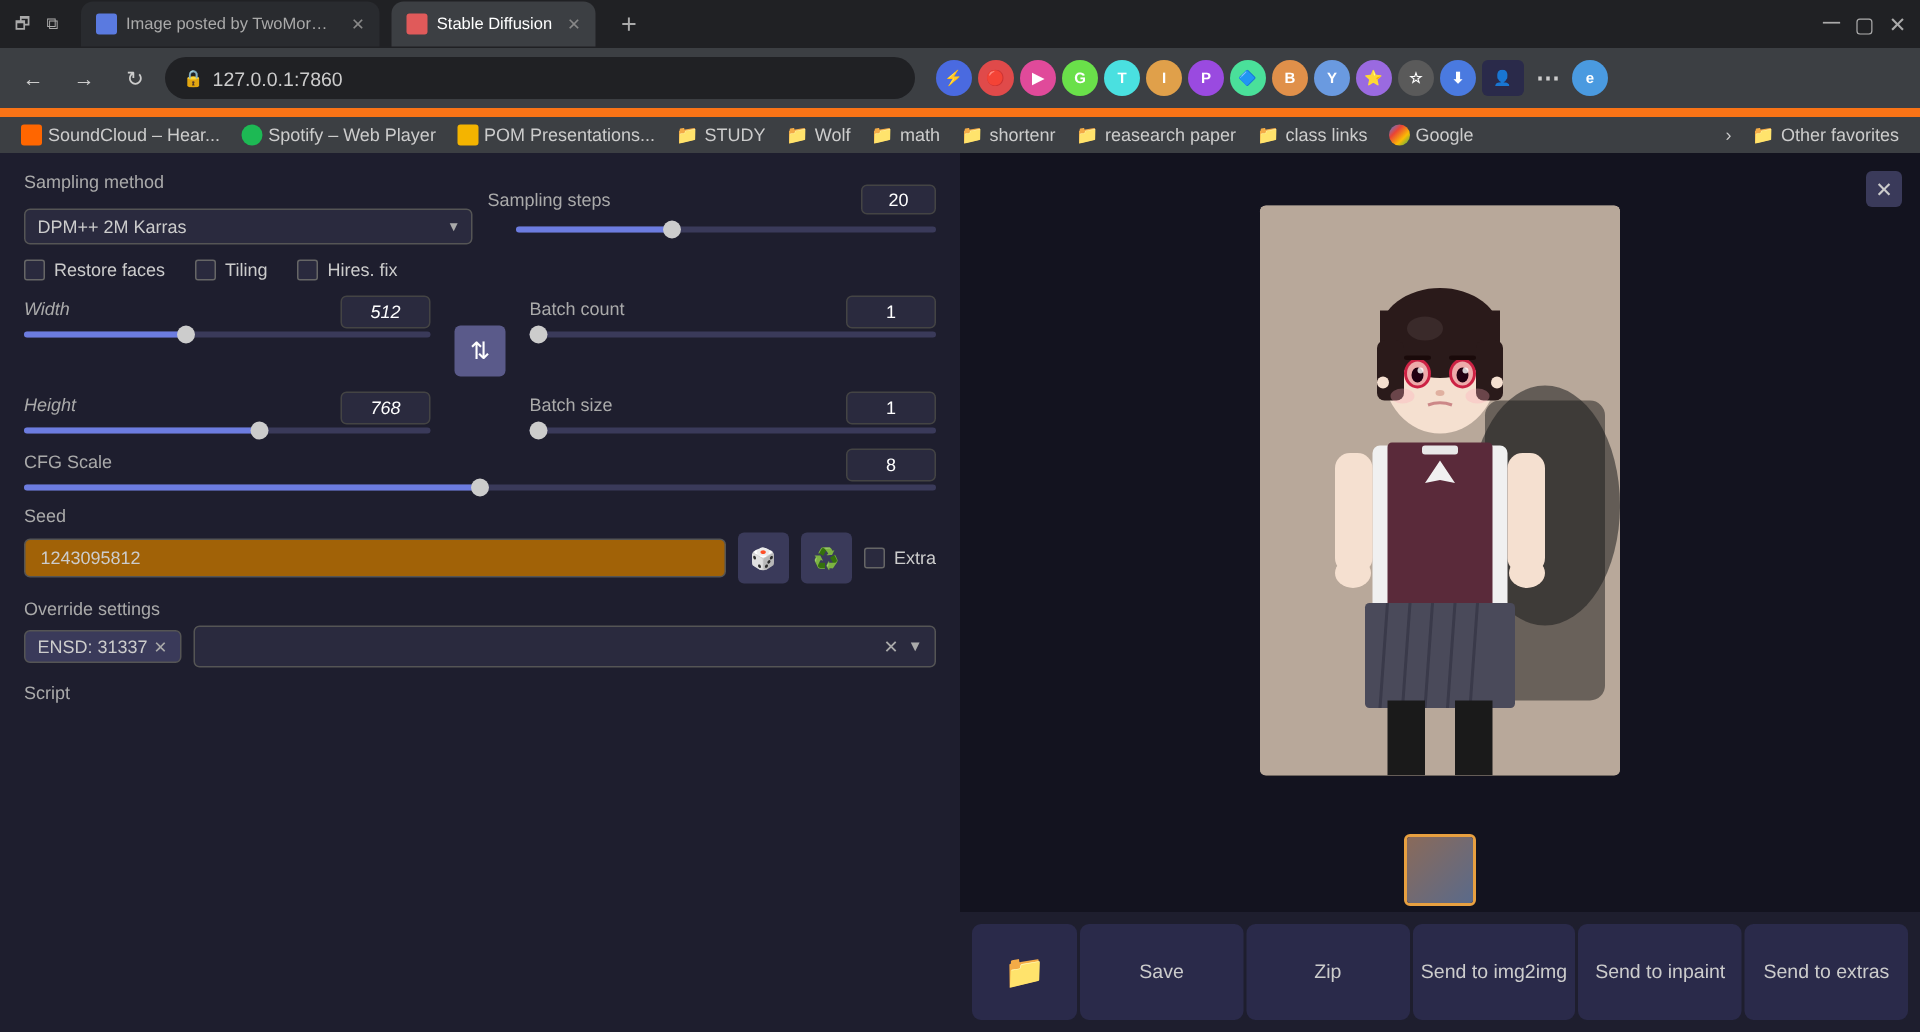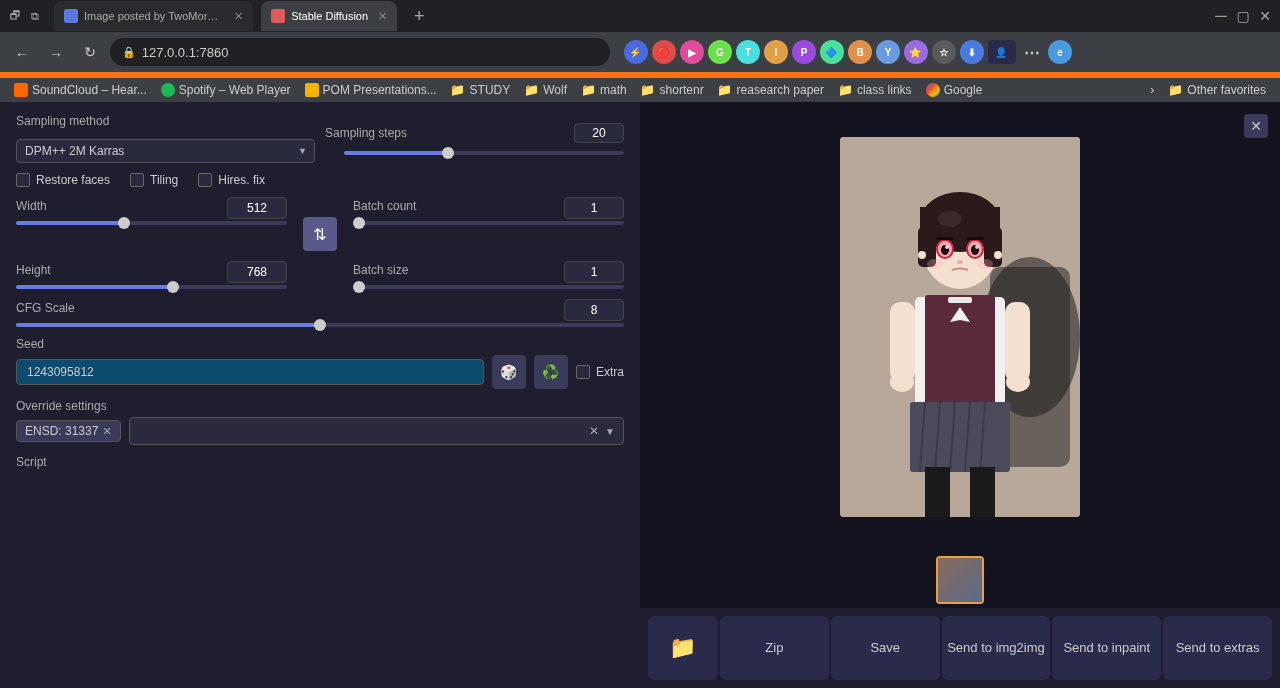--- a/index.html
+++ b/index.html
@@ -272,20 +272,21 @@
       flex-shrink: 0;
     }
 
     .wh-row {
       display: flex;
       align-items: flex-start;
       gap: 16px;
     }
     .wh-col {
       flex: 1;
+      font-style: italic;
     }
     .batch-col {
       flex: 1;
     }
 
     .value-box {
       background: #2a2a3e;
       border: 1px solid #444;
       border-radius: 4px;
       padding: 3px 8px;
@@ -311,21 +312,21 @@
       margin-top: 20px;
     }
 
     .seed-row {
       display: flex;
       align-items: center;
       gap: 8px;
     }
     .seed-input {
       flex: 1;
-      background: #0c4a6e;
+      background: #a16207;
       border: 1px solid #555;
       border-radius: 4px;
       color: #ccc;
       padding: 5px 10px;
       font-size: 12px;
     }
     .seed-btn {
       width: 34px;
       height: 34px;
       background: #3a3a5a;
@@ -855,24 +856,24 @@
       <div class="thumbnail selected">
         <div class="thumb-img" style="background:linear-gradient(135deg,#8a6a5a,#5a6a8a);"></div>
       </div>
     </div>
 
     <div class="action-buttons">
       <button class="action-btn folder-btn">
         <span>📁</span>
       </button>
       <button class="action-btn">
-        <span>Zip</span>
+        <span>Save</span>
       </button>
       <button class="action-btn">
-        <span>Save</span>
+        <span>Zip</span>
       </button>
       <button class="action-btn">
         <span>Send to img2img</span>
       </button>
       <button class="action-btn">
         <span>Send to inpaint</span>
       </button>
       <button class="action-btn">
         <span>Send to extras</span>
       </button>

